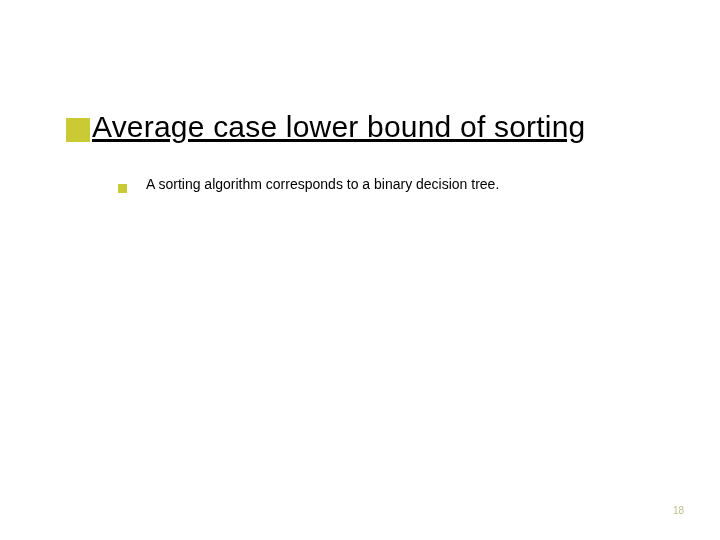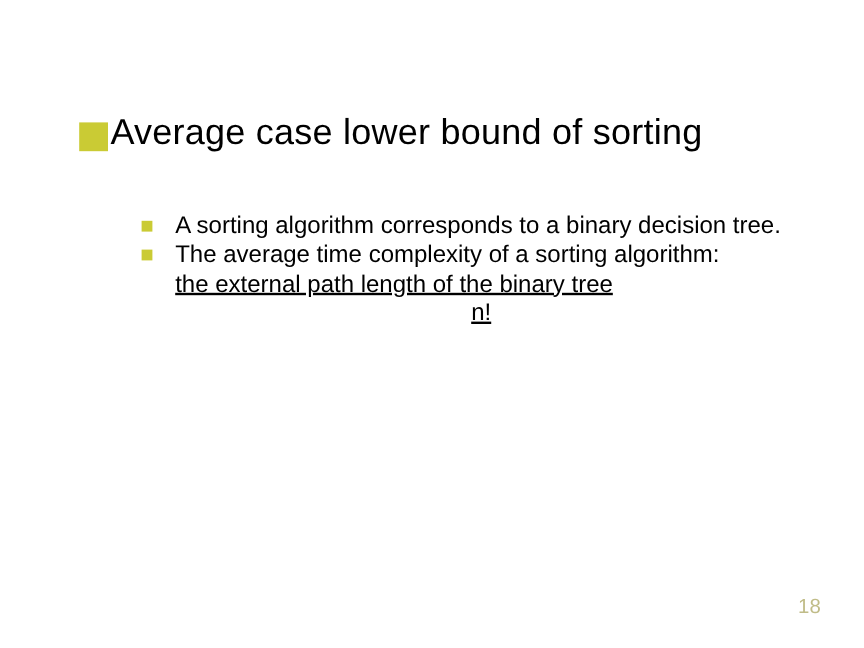--- a/index.html
+++ b/index.html
@@ -1,54 +1,49 @@
 <!DOCTYPE html>
 <html><head>
 <meta charset="utf-8">
 <style>
   * { margin: 0; padding: 0; box-sizing: border-box; }
   html, body { width: 720px; height: 540px; background: #fff; font-family: Verdana, Geneva, sans-serif; overflow: hidden; }
   .slide { position: relative; width: 720px; height: 540px; padding: 0; }
-  .title-block { position: absolute; top: 94px; left: 66px; display: flex; align-items: center; }
+  .title-block { position: absolute; top: 110px; left: 66px; display: flex; align-items: center; text-decoration: underline; }
   .accent-sq { width: 24px; height: 24px; background: #cacb34; margin-right: 2px; align-self: flex-end; margin-bottom: 2px; }
   .title { font-size: 30px; color: #000; font-weight: 400; letter-spacing: 0.2px; }
   .body { position: absolute; top: 176px; left: 118px; width: 538px; }
   ul.bullets { list-style: none; }
-  ul.bullets > li { position: relative; padding-left: 28px; font-size: 20px; color: #000; line-height: 1.22; margin-bottom: 0; }
+  ul.bullets > li { position: relative; padding-left: 28px; font-size: 14px; color: #000; line-height: 1.22; margin-bottom: 0; }
   ul.bullets > li::before { content: ""; position: absolute; left: 0; top: 8px; width: 9px; height: 9px; background: #cacb34; }
   .justify { text-align: justify; text-justify: inter-word; }
   .left { text-align: left; }
   .indent-line { display: block; padding-left: 0; text-decoration: underline; }
   .center-line { display: block; text-align: center; text-decoration: underline; }
   .dotted-red { color: #000; border-bottom: 1.5px dotted #c00000; padding-bottom: 0; }
   .paren-line { display: block; }
-  .pagenum { position: absolute; right: 36px; bottom: 24px; font-size: 17px; color: #c0bc88; }
+  .pagenum { position: absolute; right: 36px; bottom: 24px; font-size: 10px; color: #c0bc88; }
 </style>
 </head>
 <body>
 
 <div class="slide">
 
   <div class="title-block">
     <div class="accent-sq"></div>
     <div class="title">Average case lower bound of sorting</div>
   </div>
 
   <div class="body">
     <ul class="bullets">
 
       <li class="left">
         <span>A sorting algorithm corresponds to a binary decision tree.</span>
       </li>
 
-      <li class="justify">
-        <span>The average time complexity of a sorting algorithm:</span>
-        <span class="indent-line">the external path length of the binary tree</span>
-        <span class="center-line">n!</span>
-      </li>
 
 
     </ul>
   </div>
 
   <div class="pagenum">18</div>
 
 </div>
 
 </body></html>

